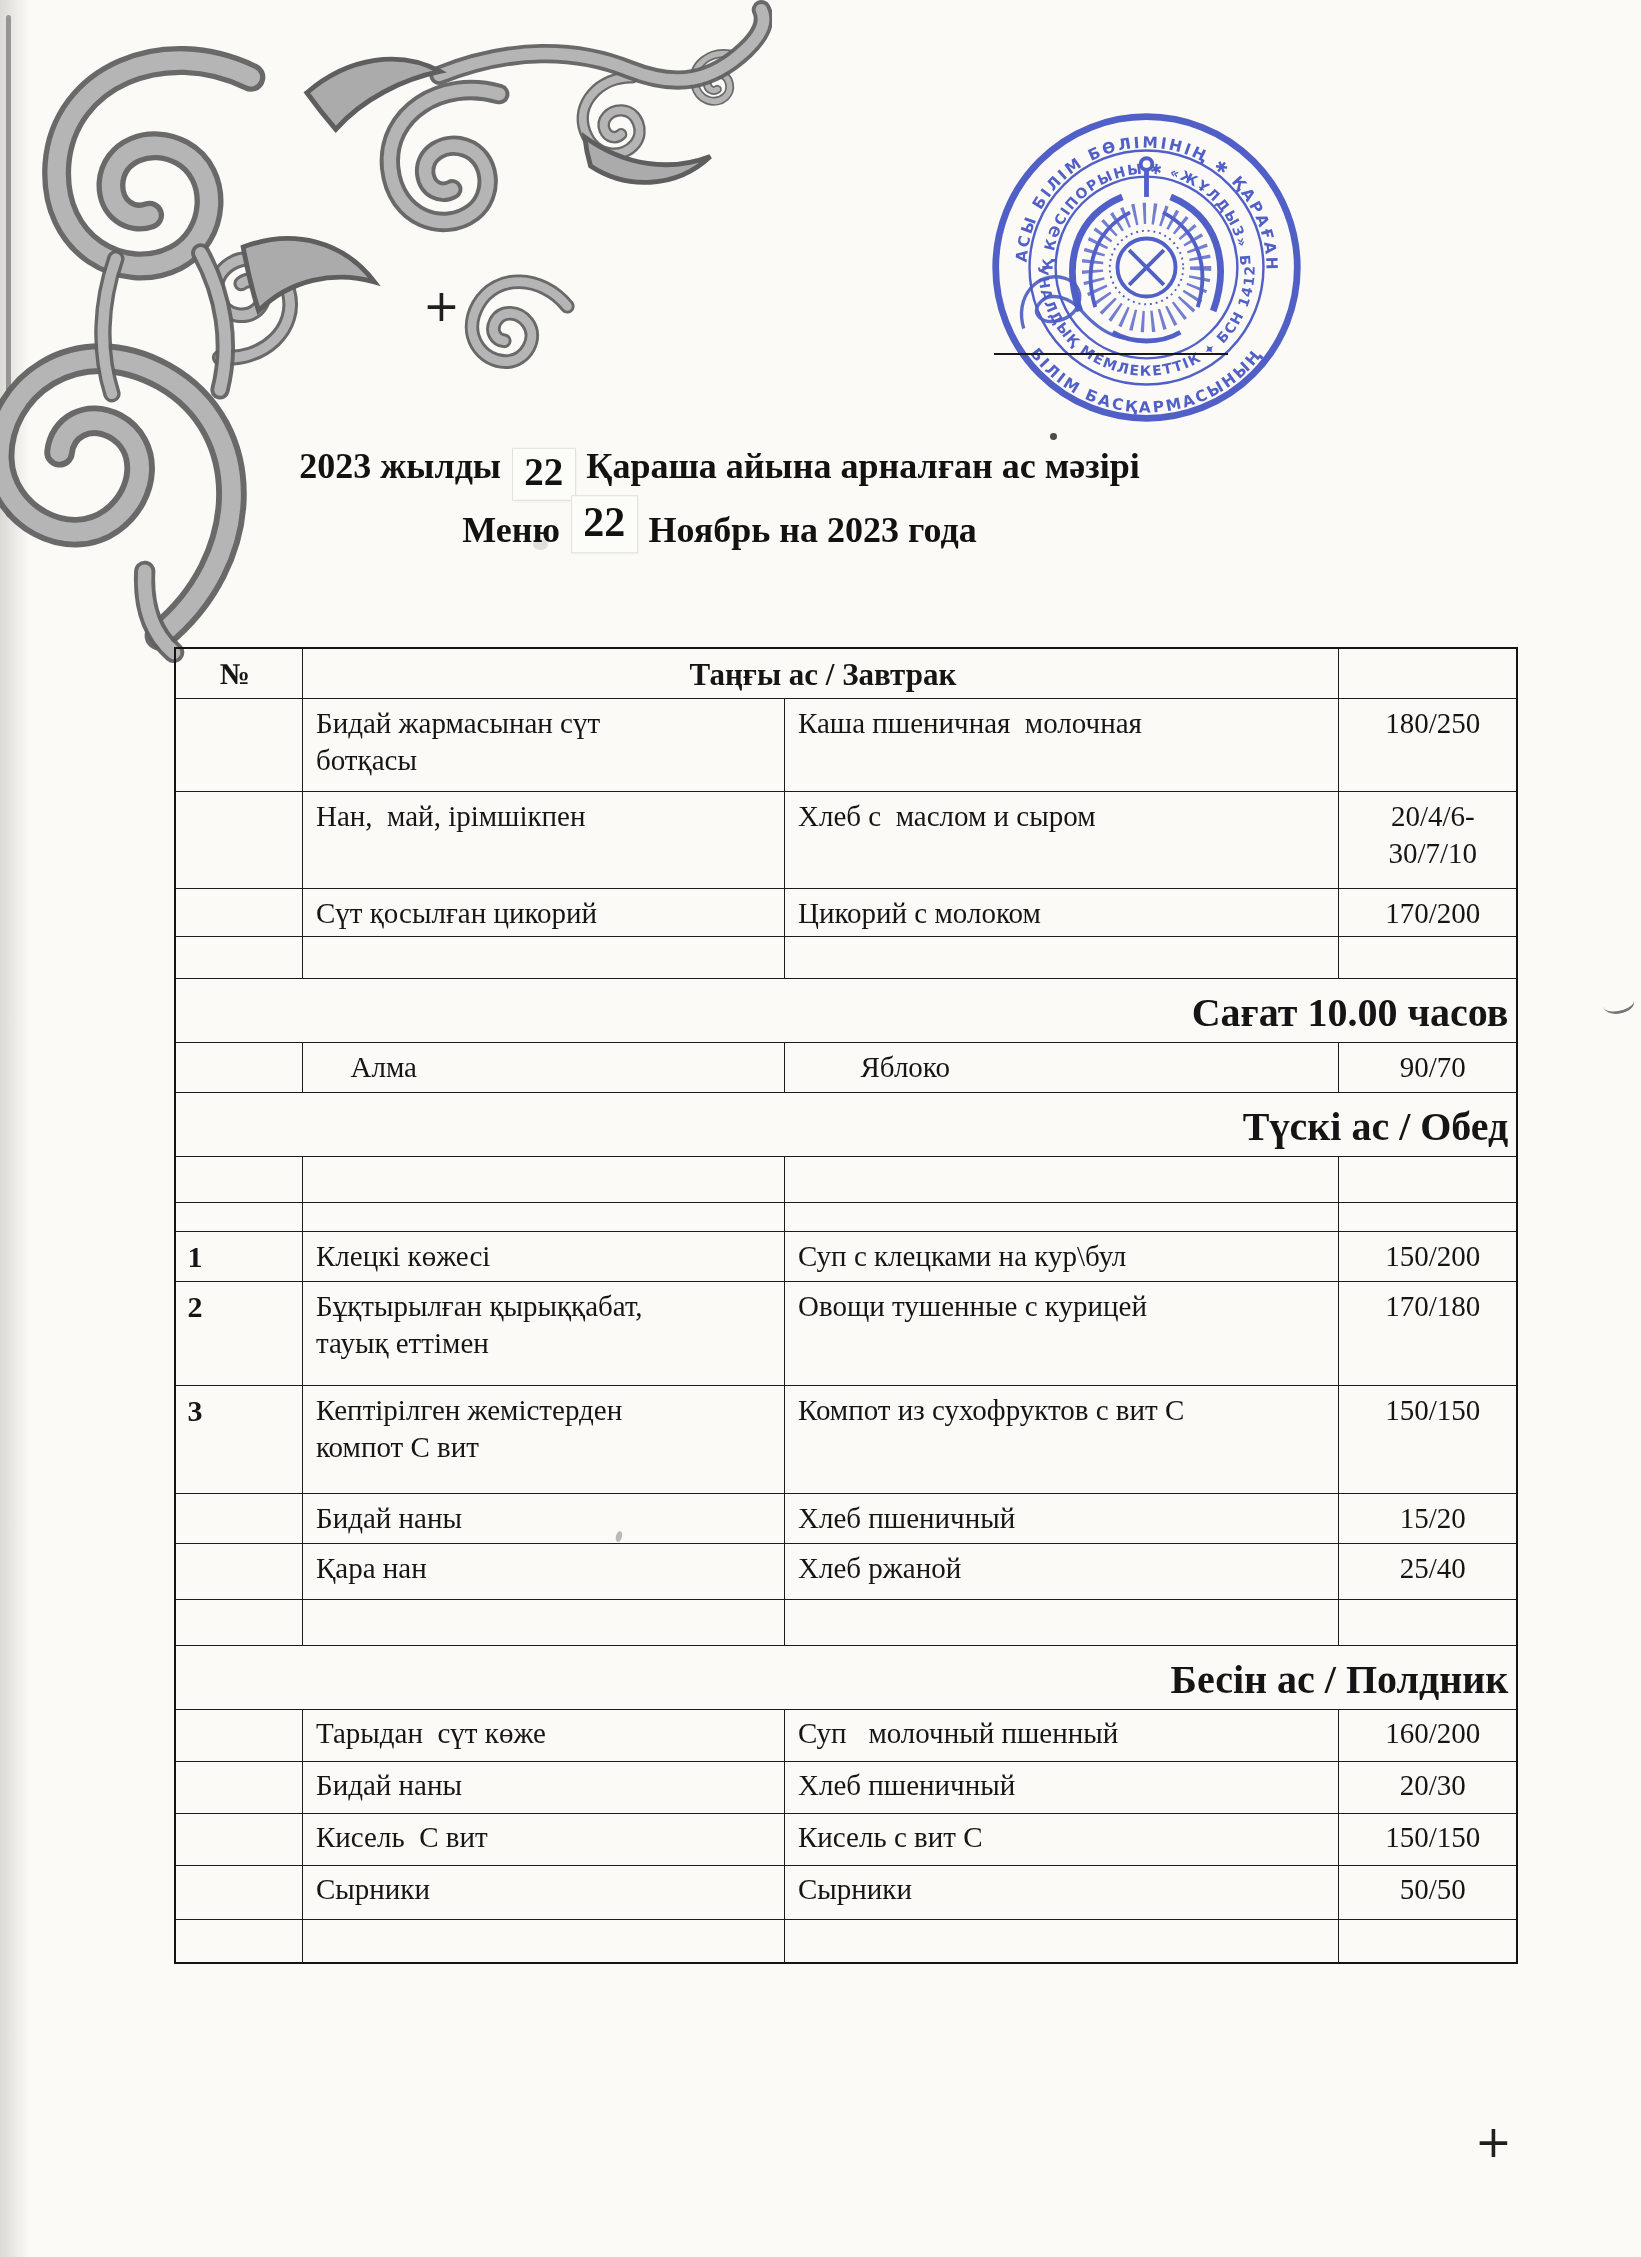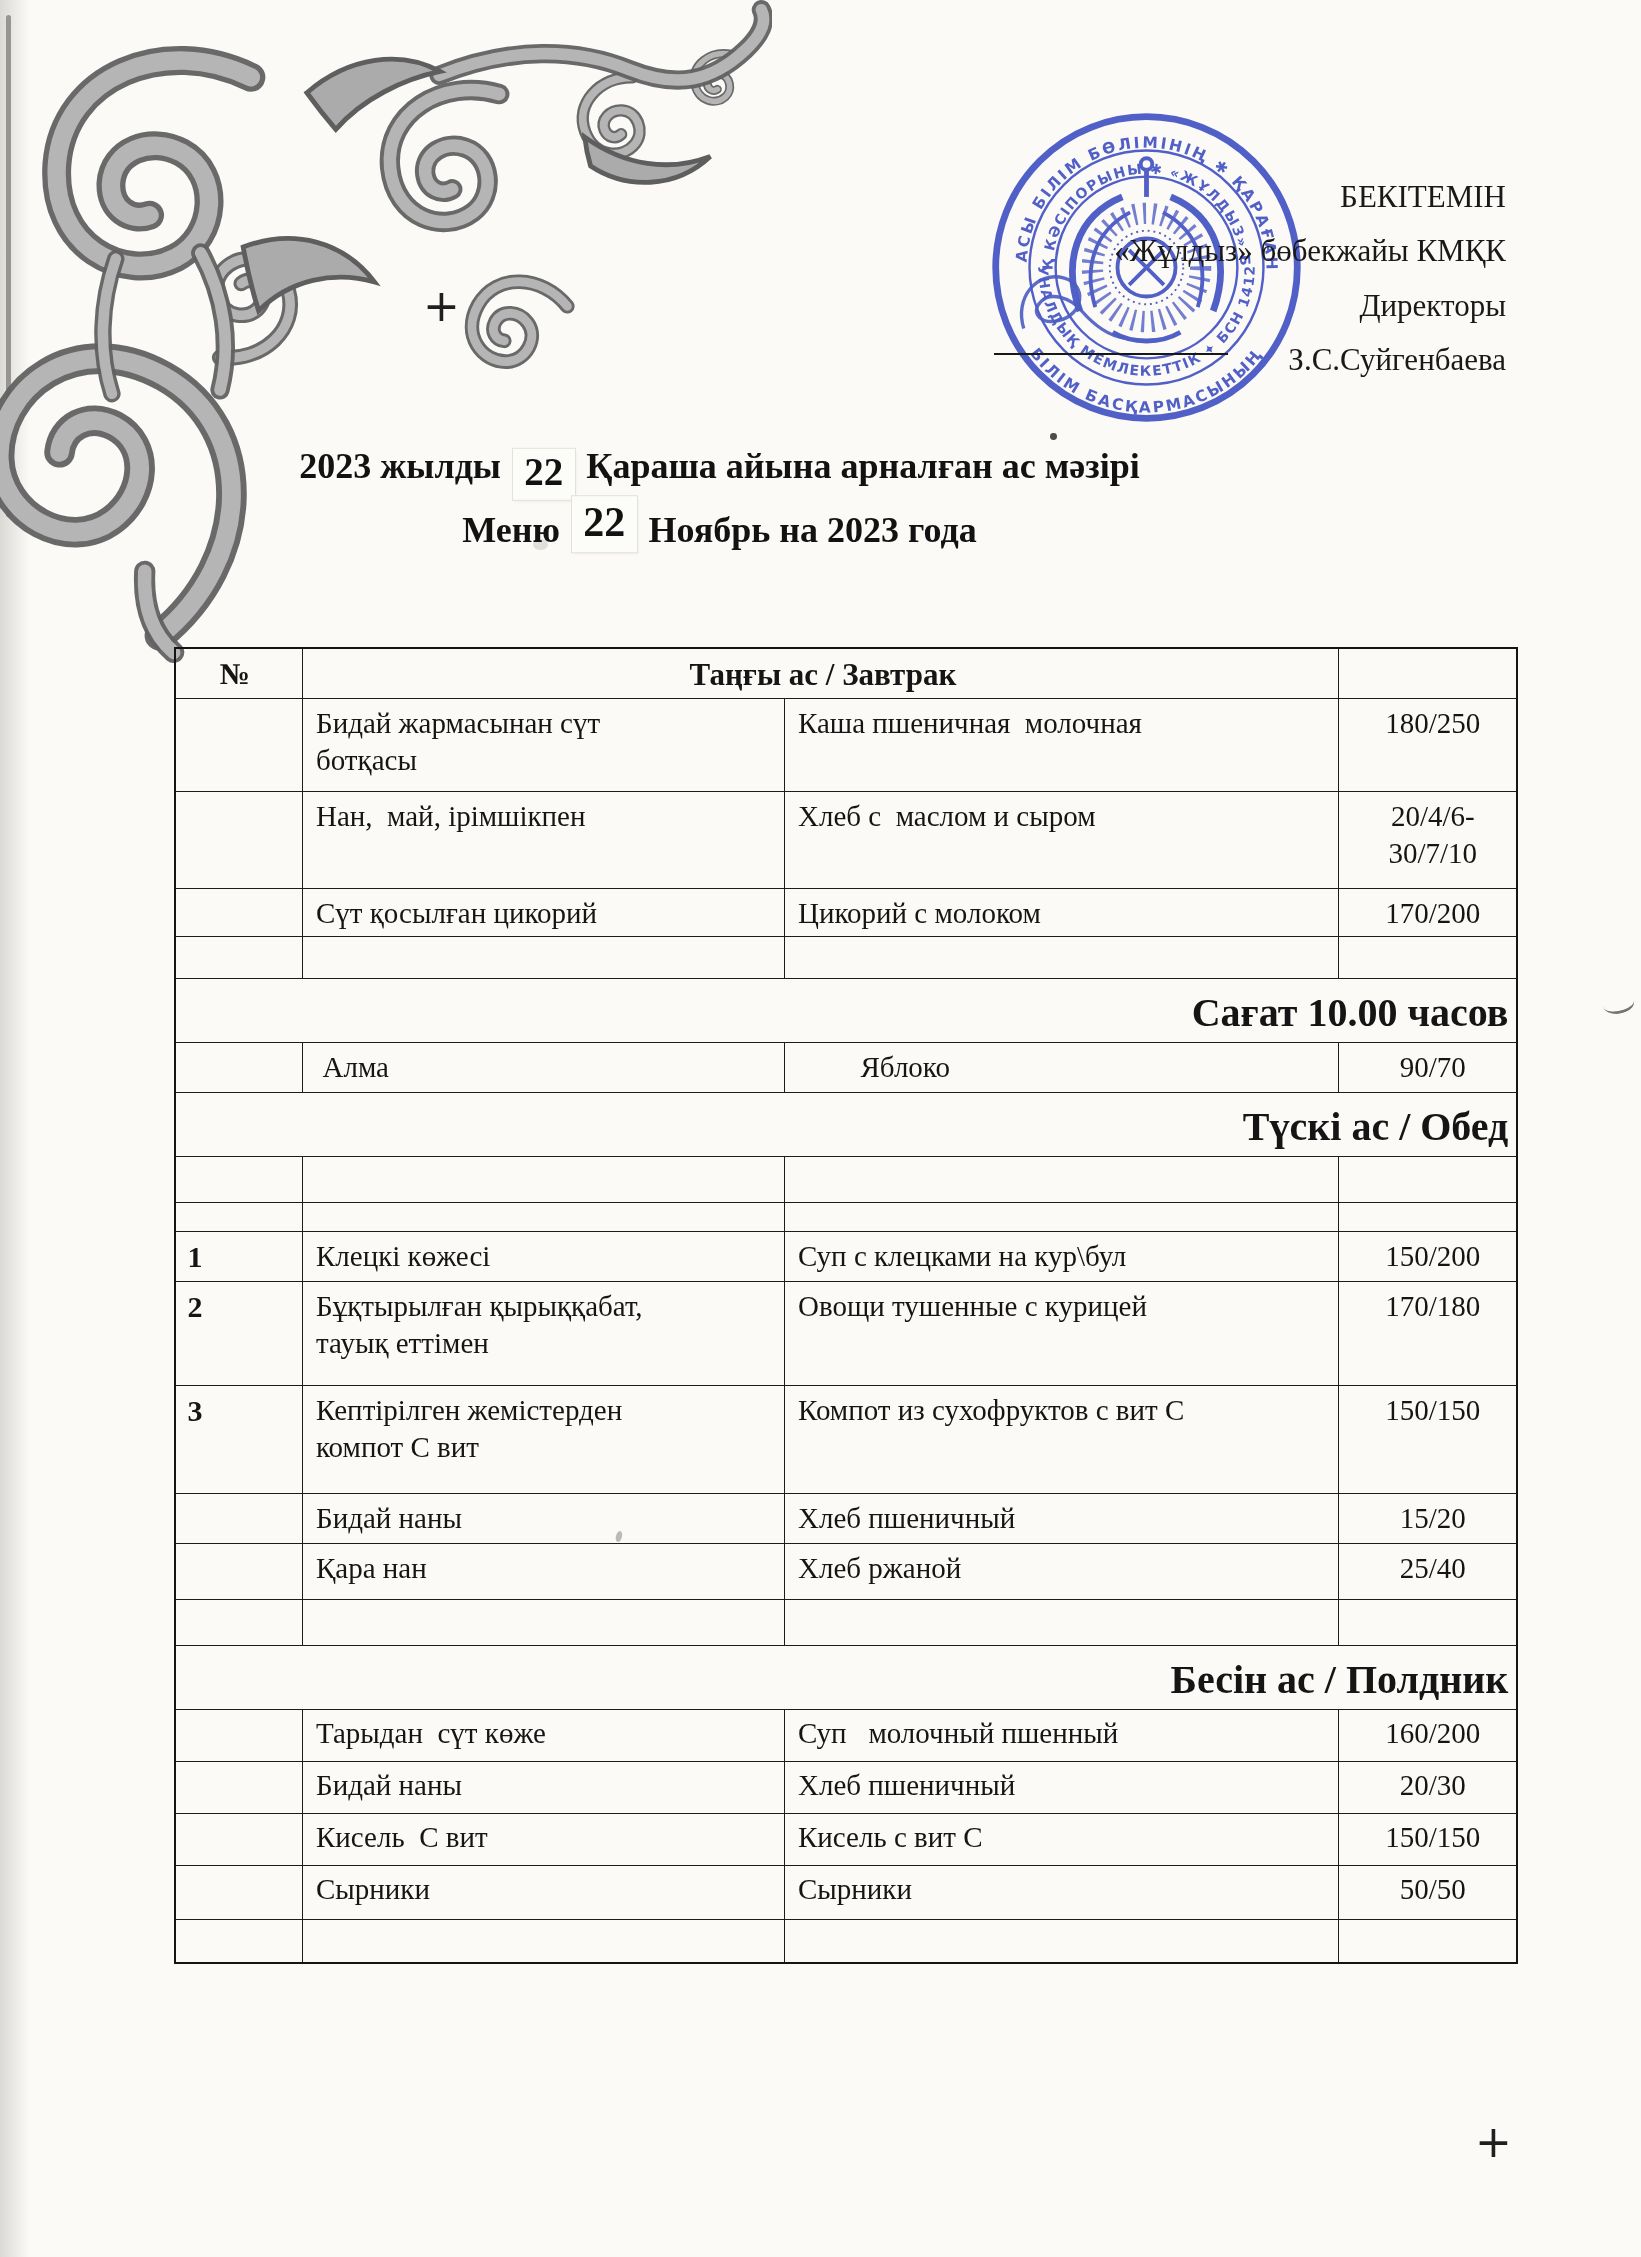--- a/index.html
+++ b/index.html
@@ -79,21 +79,21 @@
   td.c-no{font-weight:bold;font-size:30px;padding-left:11.6px;}
   td.c-val{text-align:center;padding-left:15px;padding-right:3.9px;}
   tr.sec td{
     text-align:right;font-weight:bold;font-size:40px;
     padding-top:7.7px;padding-bottom:3.9px;white-space:normal;
   }
   td.hd-span{
     text-align:center;font-weight:bold;font-size:31px;padding-top:5.8px;white-space:normal;
   }
   td.hd-no{text-align:center;font-weight:bold;font-size:30px;padding-left:0;}
-  td.indent-kk{padding-left:20px;}
+  td.indent-kk{padding-left:48px;}
   td.indent-ru{padding-left:76px;}
 
   
   .plus{
     position:absolute;font-family:"DejaVu Sans", sans-serif;
     font-size:44px;color:#1f1f1f;font-weight:normal;z-index:3;
   }
   .speck-dot{
     position:absolute;left:1050px;top:433px;width:6.8px;height:6.8px;border-radius:50%;
     background:#2d2d2d;opacity:.85;
@@ -184,26 +184,20 @@
 
       <text class="ring-txt"><textPath href="#arcTopOut" startOffset="50%" text-anchor="middle">ҚАЛАСЫ БІЛІМ БӨЛІМІНІҢ ✱ ҚАРАҒАНДЫ</textPath></text>
       <text class="ring-txt"><textPath href="#arcBotOut" startOffset="50%" text-anchor="middle">БІЛІМ БАСҚАРМАСЫНЫҢ</textPath></text>
       <text class="ring-txt-in"><textPath href="#arcTopIn" startOffset="50%" text-anchor="middle">ҚАЗЫНАЛЫҚ КӘСІПОРЫНЫ ✱ «ЖҰЛДЫЗ» БӨБЕКЖАЙЫ</textPath></text>
       <text class="ring-txt-in"><textPath href="#arcBotIn" startOffset="50%" text-anchor="middle">КОММУНАЛДЫҚ МЕМЛЕКЕТТІК ✦ БСН 141250245</textPath></text>
 
       <path d="M 38 228 C 28 196 52 168 80 176 C 104 183 100 214 74 220 C 56 224 44 212 56 200 C 66 190 86 196 98 210 C 112 226 128 236 142 238" fill="none" stroke="#3346bb" stroke-width="3.5" opacity="0.9"></path>
     </g>
   </svg>
 
-  <div class="approval">
-    <div>БЕКІТЕМІН</div>
-    <div>«Жұлдыз» бөбекжайы КМҚК</div>
-    <div>Директоры</div>
-    <div>З.С.Суйгенбаева</div>
-  </div>
   <div class="sig-line"></div>
 
   <div class="plus" style="left:423px;top:280px;">+</div>
 
   <div class="title-block">
     <div class="title-line">
       <span>2023 жылды</span><span class="day-patch day1">22</span><span>Қараша айына арналған ас мәзірі</span>
     </div>
     <div class="title-line title-line2">
       <span>Меню</span><span class="day-patch day2">22</span><span>Ноябрь  на 2023 года</span>

